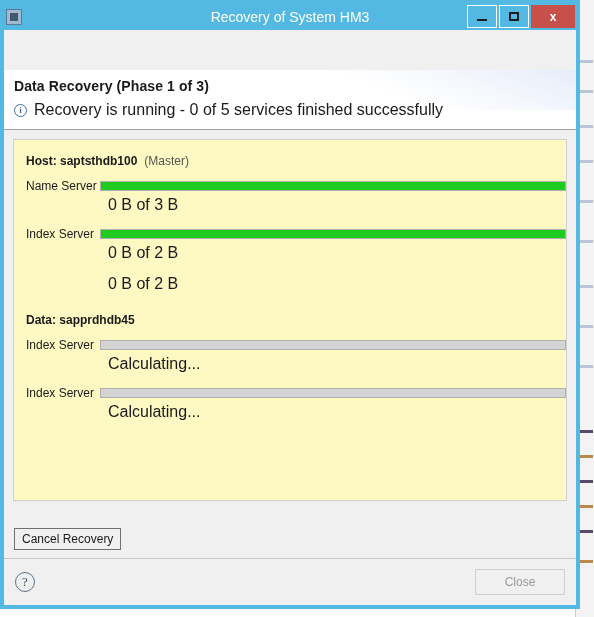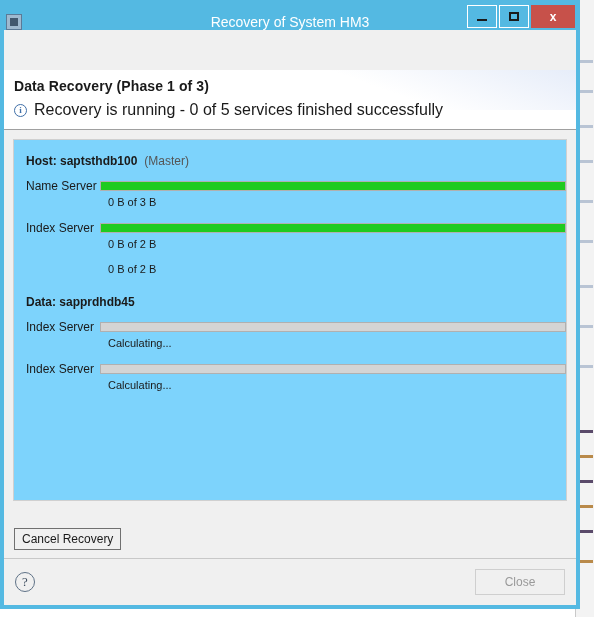--- a/index.html
+++ b/index.html
@@ -51,21 +51,21 @@
     flex-direction: column;
   }
 
   
   #titlebar {
     height: 26px;
     background: #54b9e2;
     position: relative;
     flex: 0 0 auto;
     display: flex;
-    align-items: flex-end;
+    align-items: center;
   }
   #title-icon {
     width: 16px;
     height: 16px;
     margin-left: 2px;
     background: #9fb9cf;
     border: 1px solid #5b7a97;
     box-sizing: border-box;
     position: relative;
   }
@@ -186,21 +186,21 @@
   #body-area {
     flex: 1 1 auto;
     padding: 9px 9px 0 9px;
     box-sizing: border-box;
     display: flex;
     flex-direction: column;
     min-height: 0;
   }
   #content-panel {
     flex: 1 1 auto;
-    background: #7dd3fc;
+    background: #fef9c3;
     border: 1px solid #d0d0d0;
     box-sizing: border-box;
     padding: 14px 0 10px 12px;
     overflow: hidden;
     min-height: 0;
   }
 
   .host-block { margin-bottom: 4px; }
   .host-heading {
     font-size: 12px;
@@ -239,21 +239,21 @@
     position: relative;
     overflow: hidden;
   }
   .progress-fill {
     height: 100%;
     background: #1fcb1f;
   }
   .progress-track.idle { background: #d4d4d4; }
   .service-sub {
     margin-left: 82px;
-    font-size: 11px;
+    font-size: 16px;
     color: #1a1a1a;
     margin-bottom: 13px;
     margin-top: 3px;
   }
 
   
   #cancel-bar {
     flex: 0 0 auto;
     padding: 7px 0 8px 1px;
   }

